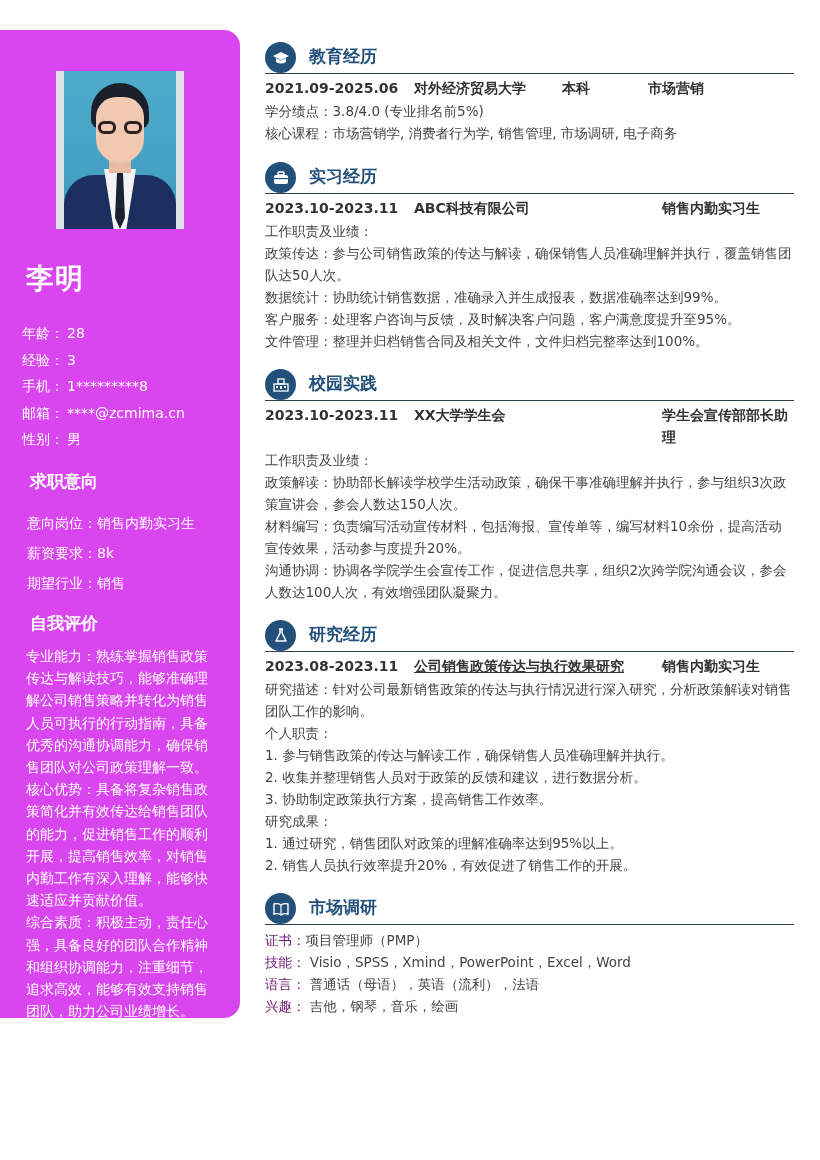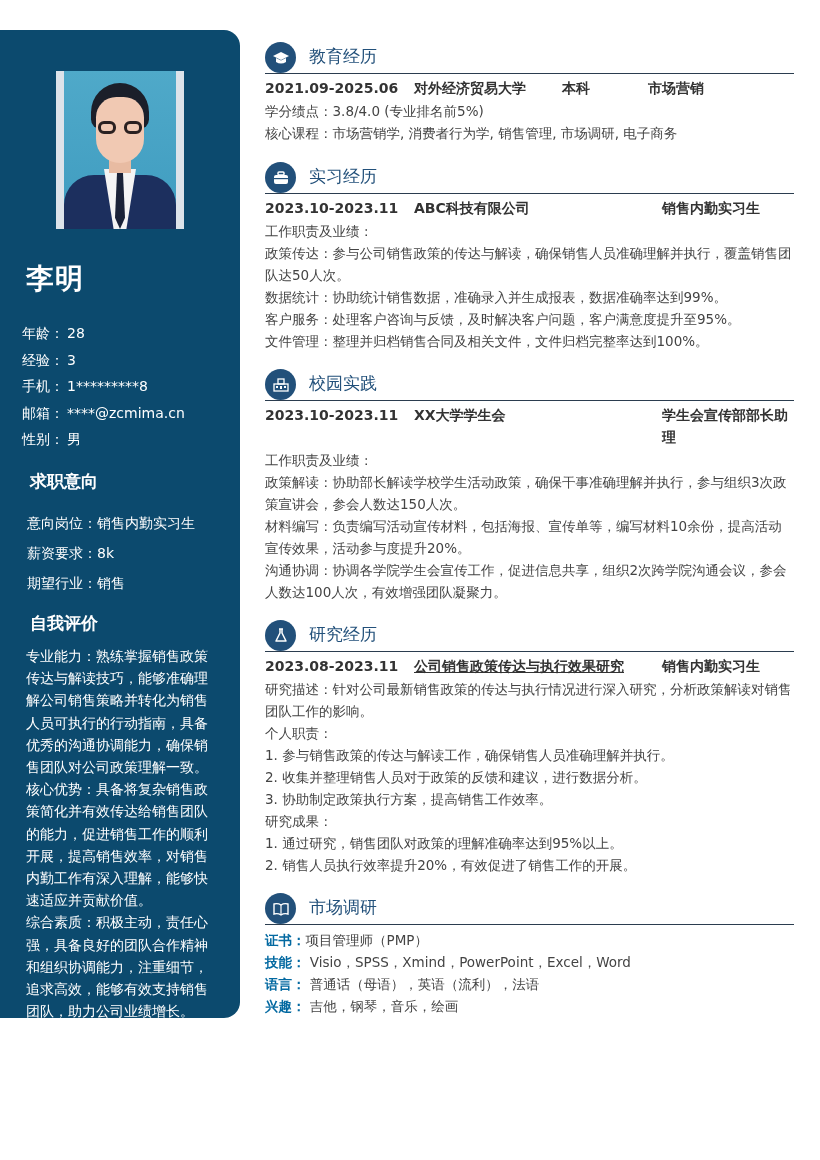--- a/index.html
+++ b/index.html
@@ -1,21 +1,21 @@
 <!DOCTYPE html>
 <html><head>
 <meta charset="utf-8">
 <style>
   * { box-sizing: border-box; margin: 0; padding: 0; }
   html, body { width: 820px; height: 1160px; background: #ffffff; overflow: hidden; }
   body { position: relative; font-family: "DejaVu Sans", "Liberation Sans", sans-serif; color: #333333; }
 
   .sidebar {
     position: absolute; left: 0; top: 30px; width: 240px; height: 988px;
-    background: #0c4a6e; border-radius: 0 16px 16px 0; color: #ffffff;
+    background: #d946ef; border-radius: 0 16px 16px 0; color: #ffffff;
   }
   .photo {
     position: absolute; left: 56px; top: 41px; width: 128px; height: 158px;
     background: #dde3ea; padding: 0 8px;
   }
   .photo-inner {
     width: 100%; height: 100%; background: linear-gradient(180deg, #4fa9c9 0%, #3f9cc0 100%);
     position: relative; overflow: hidden;
   }
   .photo-inner .hair { position: absolute; left: 27px; top: 12px; width: 58px; height: 46px; background: #1b1f2a; border-radius: 30px 30px 10px 10px; }
@@ -38,29 +38,29 @@
   .intent { position: absolute; left: 27px; top: 478px; font-size: 14px; }
   .intent .row { height: 30px; line-height: 30px; white-space: nowrap; }
 
   .self { position: absolute; left: 26px; top: 615px; width: 192px; font-size: 14px; line-height: 22.2px; color: #ffffff; }
   .self p { margin: 0; }
 
   .main { position: absolute; left: 265px; top: 40px; width: 529px; }
   .sec { position: absolute; left: 0; width: 529px; }
   .sec-head { position: relative; height: 34px; border-bottom: 1.5px solid #2b3d4f; }
   .sec-icon { position: absolute; left: 0; top: 2px; width: 31px; height: 31px; border-radius: 50%; background: #22507a; display: flex; align-items: center; justify-content: center; }
-  .sec-title { position: absolute; left: 44px; top: 5px; font-size: 17px; font-weight: normal; color: #22507a; }
+  .sec-title { position: absolute; left: 44px; top: 5px; font-size: 17px; font-weight: bold; color: #22507a; }
 
   .entry { position: relative; height: 22px; font-size: 14px; font-weight: bold; color: #333; margin-top: 4px; }
   .entry span { position: absolute; top: 2px; white-space: nowrap; }
   .body-text { font-size: 13.5px; line-height: 22px; color: #444; }
   .body-text p { margin: 0; }
 
   .skills .row { font-size: 13.5px; line-height: 22px; color: #444; white-space: nowrap; }
-  .skills .k { font-weight: bold; color: #0369a1; }
+  .skills .k { font-weight: normal; color: #701a75; }
 </style>
 </head>
 <body>
 
 <aside class="sidebar">
   <div class="photo">
     <div class="photo-inner">
       <div class="suit"></div>
       <div class="shirt"></div>
       <div class="tie"></div>

